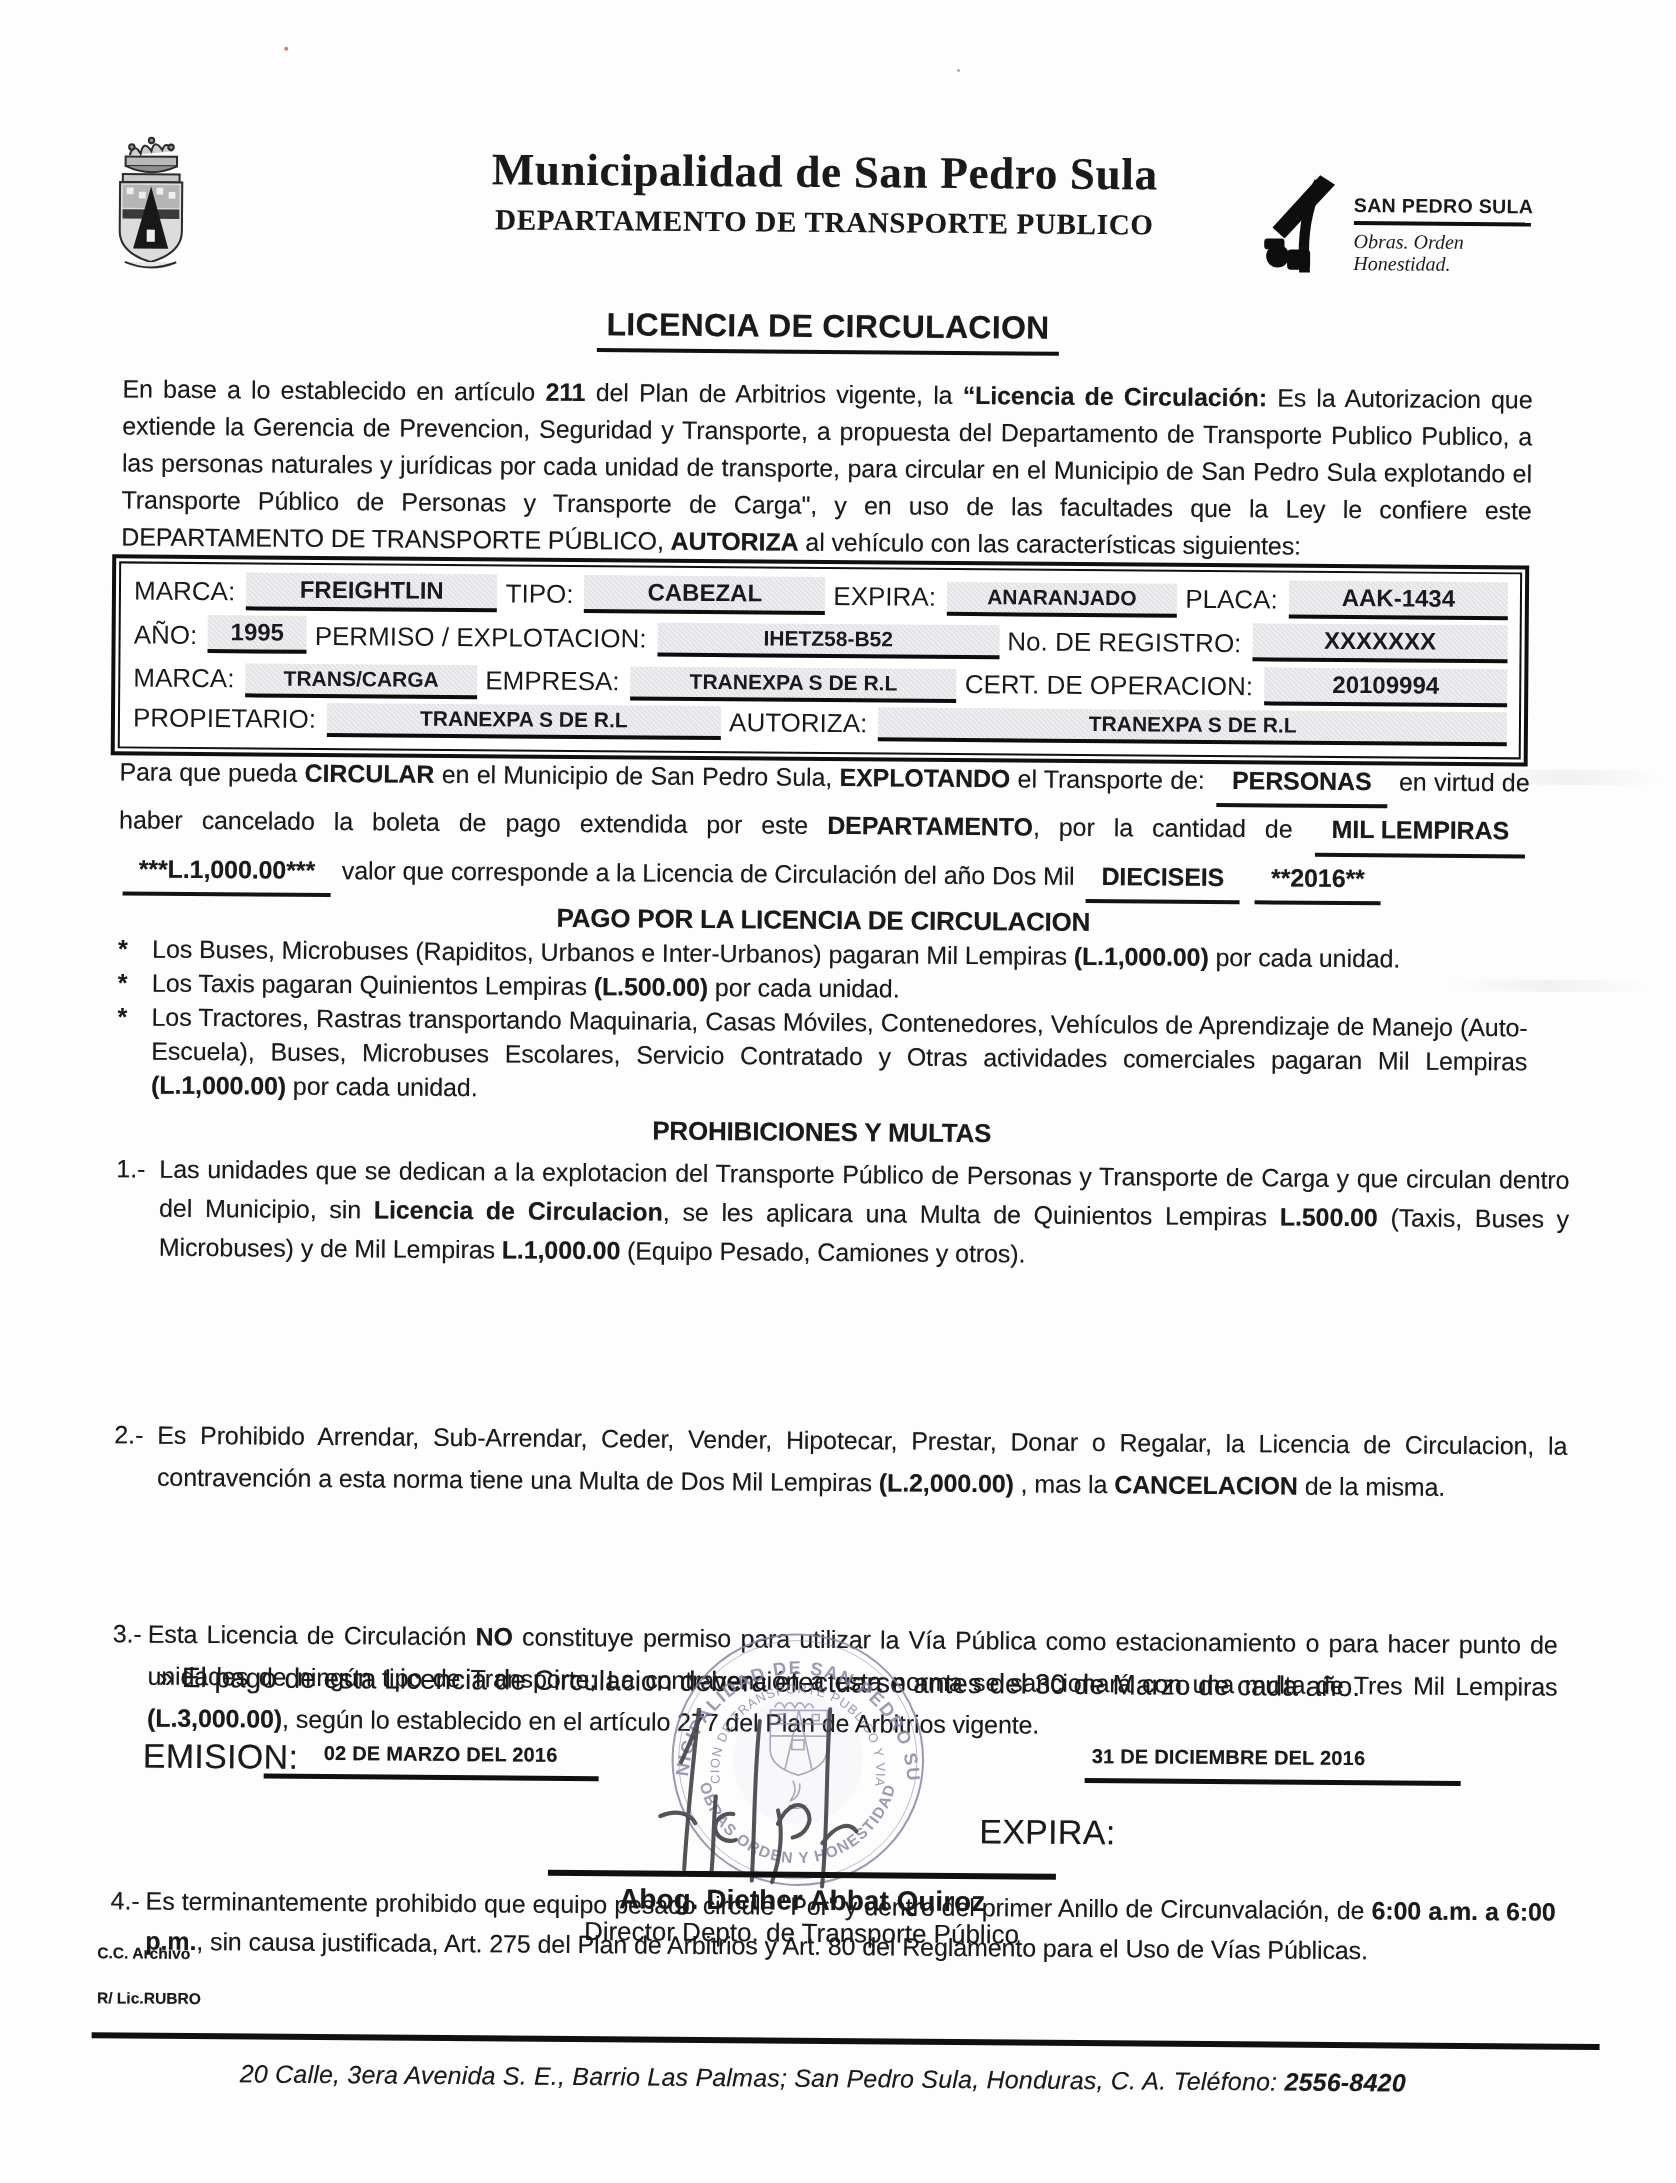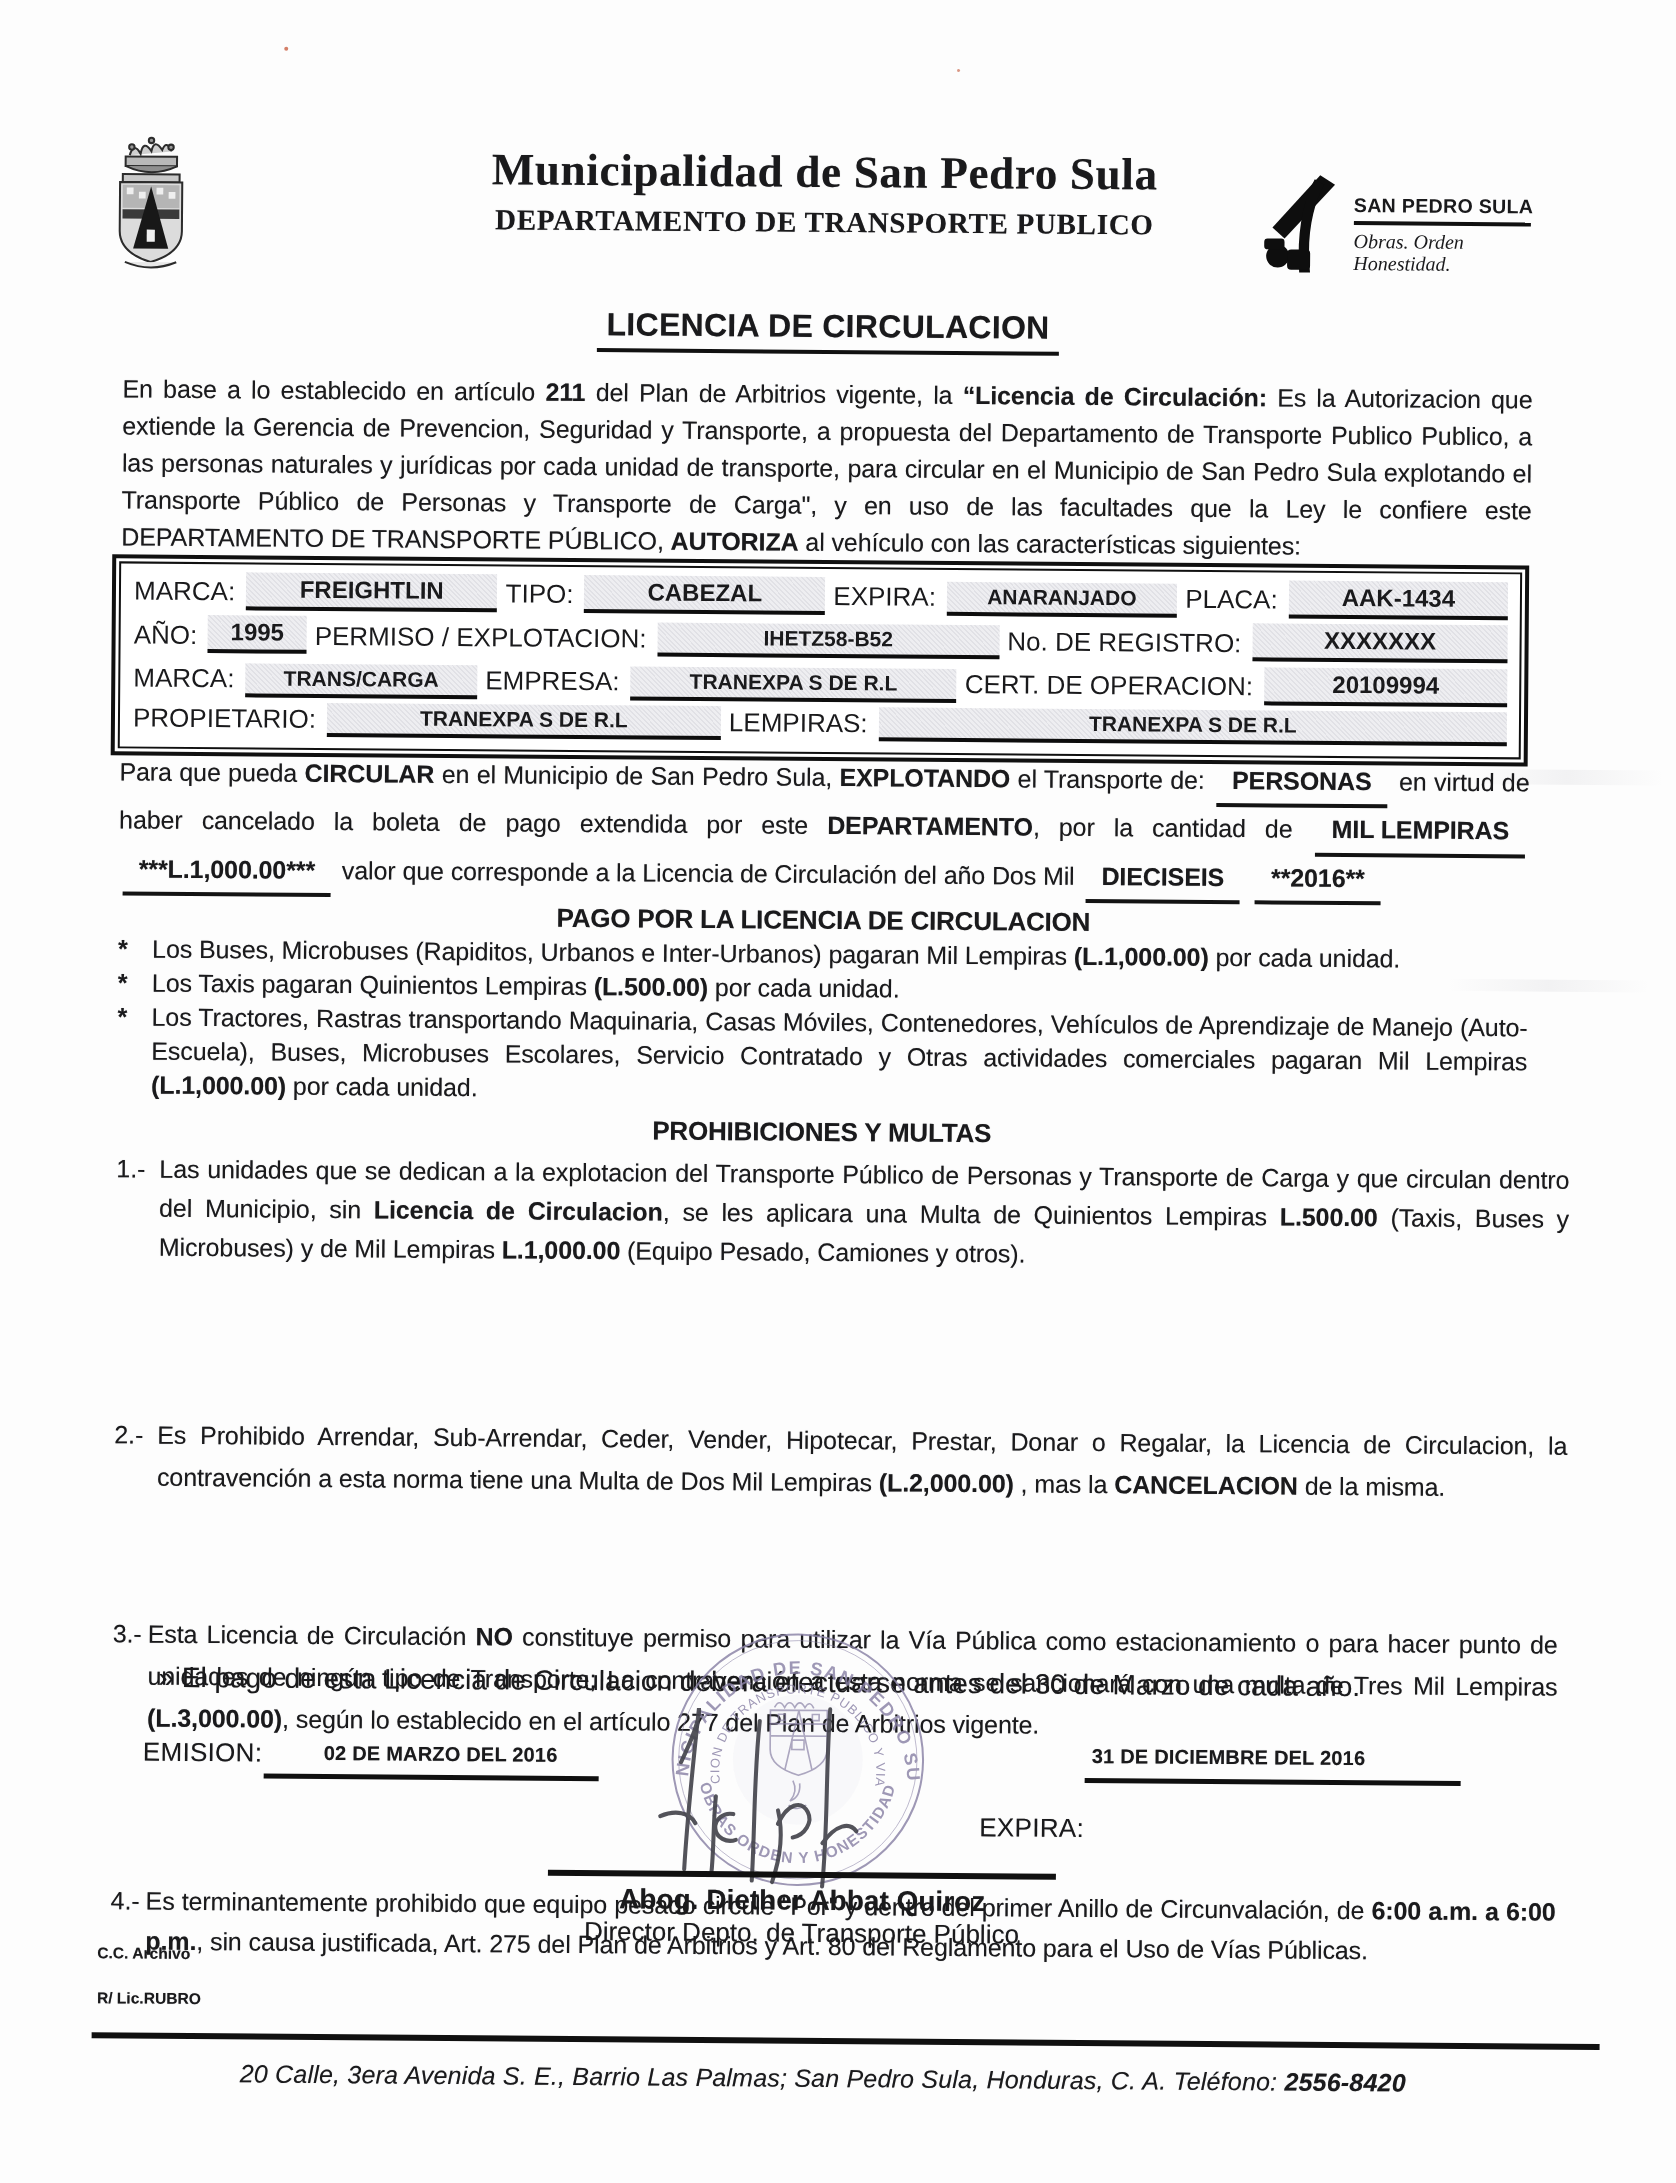--- a/index.html
+++ b/index.html
@@ -41,21 +41,21 @@
     background-color:#eeeef1;
     background-image:repeating-linear-gradient(45deg,rgba(110,110,130,.10) 0 1.4px,transparent 1.4px 3.4px);}
   .vvalue.sm{font-size:21px;}
 
   
   .sec-head{width:1410px;left:125px;text-align:center;font-weight:700;font-size:26px;letter-spacing:-0.2px;}
   .hang{position:relative;}
   .hang .marker{position:absolute;left:0;top:0;font-weight:700;}
 
   
-  .emis-label{font-size:26px;letter-spacing:0.3px;}
+  .emis-label{font-size:34px;letter-spacing:0.3px;}
   .emis-value{font-size:20px;font-weight:700;letter-spacing:0.2px;}
   .hline{background:#101010;}
   .sig-name{font-size:28px;font-weight:700;text-align:center;}
   .sig-title{font-size:26px;text-align:center;}
   .archive-note{font-size:15.6px;font-weight:700;}
 
   
   .footer-text{font-style:italic;font-size:25px;text-align:center;letter-spacing:0.2px;}
   .footer-text .seg-b{font-style:italic;}
 
@@ -141,21 +141,21 @@
         <span class="vlabel">MARCA:</span>
         <span class="vvalue sm" style="flex:.95">TRANS/CARGA</span>
         <span class="vlabel">EMPRESA:</span>
         <span class="vvalue sm" style="flex:1.35">TRANEXPA S DE R.L</span>
         <span class="vlabel">CERT. DE OPERACION:</span>
         <span class="vvalue" style="flex:1">20109994</span>
       </div>
       <div class="vrow">
         <span class="vlabel">PROPIETARIO:</span>
         <span class="vvalue sm" style="flex:1.15">TRANEXPA S DE R.L</span>
-        <span class="vlabel">LEMPIRAS:</span>
+        <span class="vlabel">AUTORIZA:</span>
         <span class="vvalue sm" style="flex:1.85">TRANEXPA S DE R.L</span>
       </div>
     </div>
   </div>
 
   <div class="abs para blur" style="left:125px;top:756px;width:1410px;line-height:43px;"><span>Para que pueda </span><span class="seg-b">CIRCULAR</span><span> en el Municipio de San Pedro Sula, </span><span class="seg-b">EXPLOTANDO</span><span> el Transporte de: </span><span class="seg-b seg-u">PERSONAS</span><span> en virtud de haber cancelado la boleta de pago extendida por este </span><span class="seg-b">DEPARTAMENTO</span><span>, por la cantidad de </span><span class="seg-b seg-u">MIL LEMPIRAS</span><span> </span><span class="seg-b seg-u">***L.1,000.00***</span><span> valor que corresponde a la Licencia de Circulación del año Dos Mil </span><span class="seg-b seg-u">DIECISEIS</span><span> </span><span class="seg-b seg-u">**2016**</span></div>
 
   <div class="abs sec-head blur" style="top:905px;">PAGO POR LA LICENCIA DE CIRCULACION</div>
 
   <div class="abs" style="left:125px;top:937px;width:1410px;">

